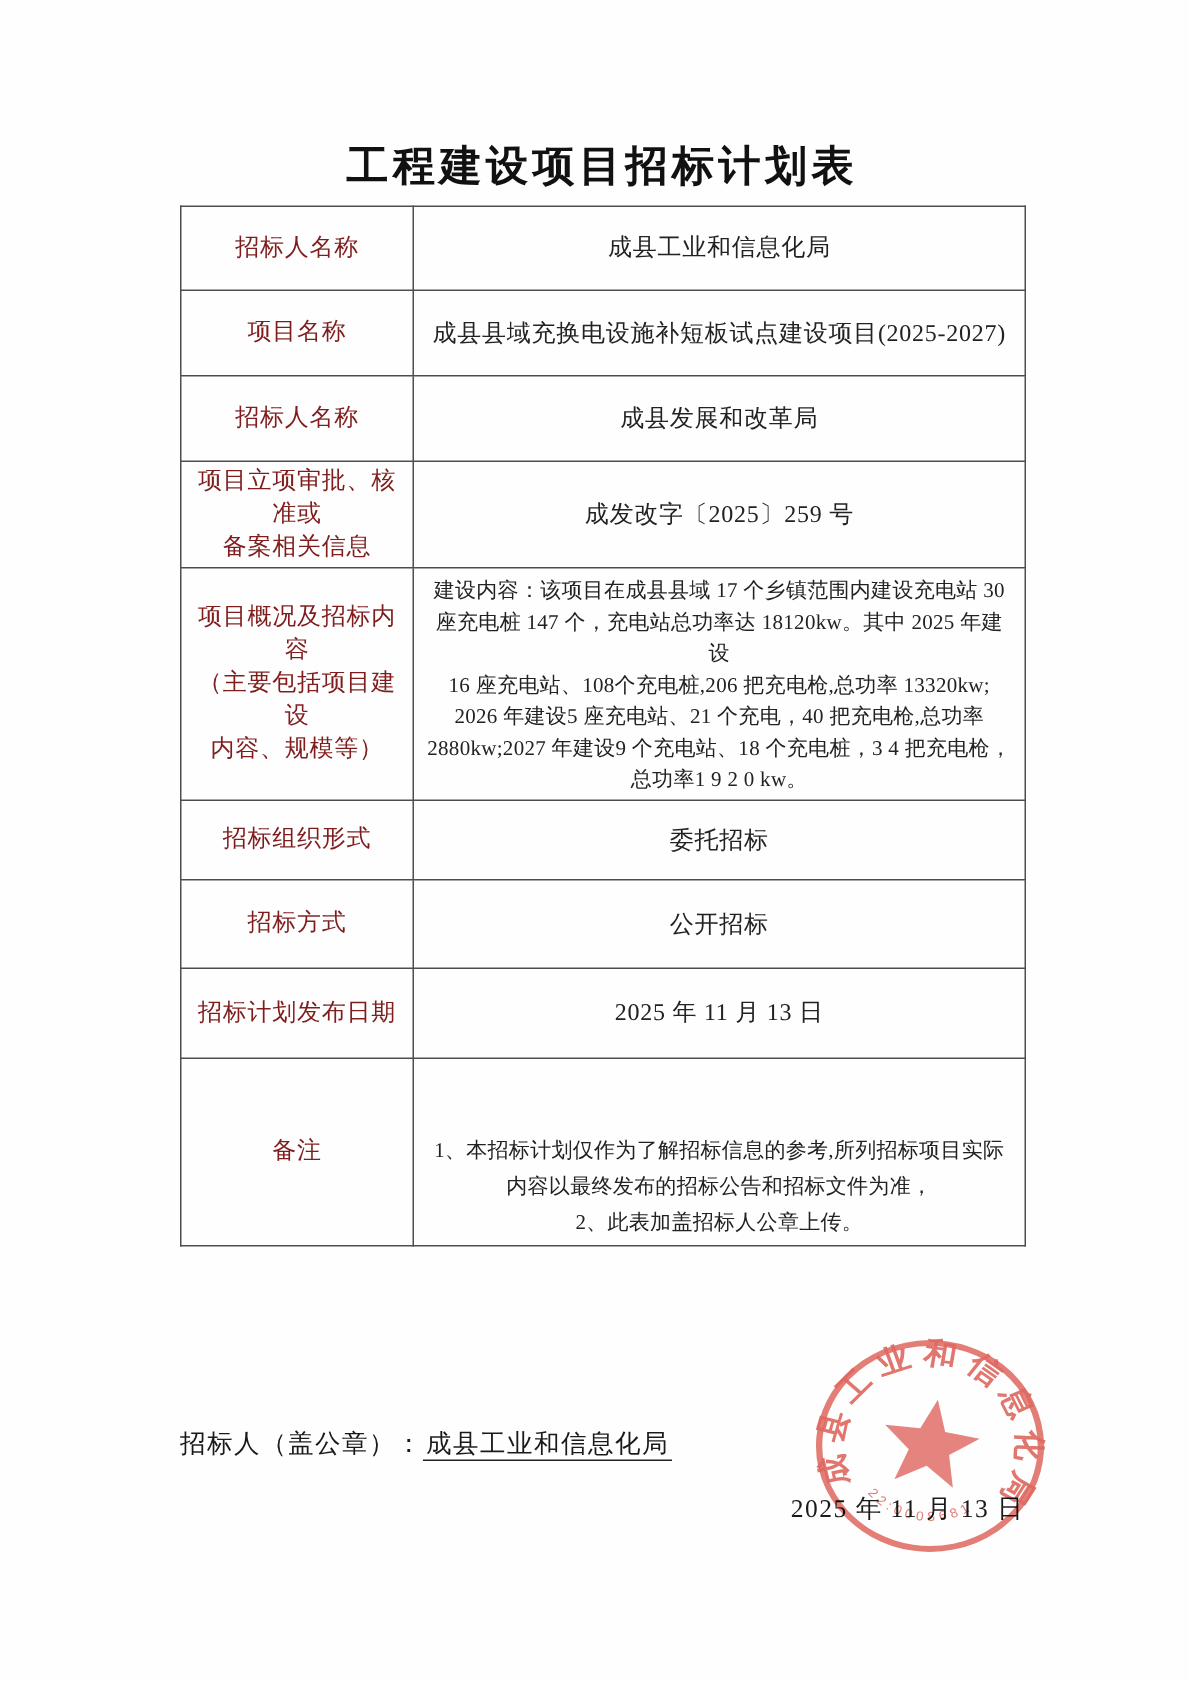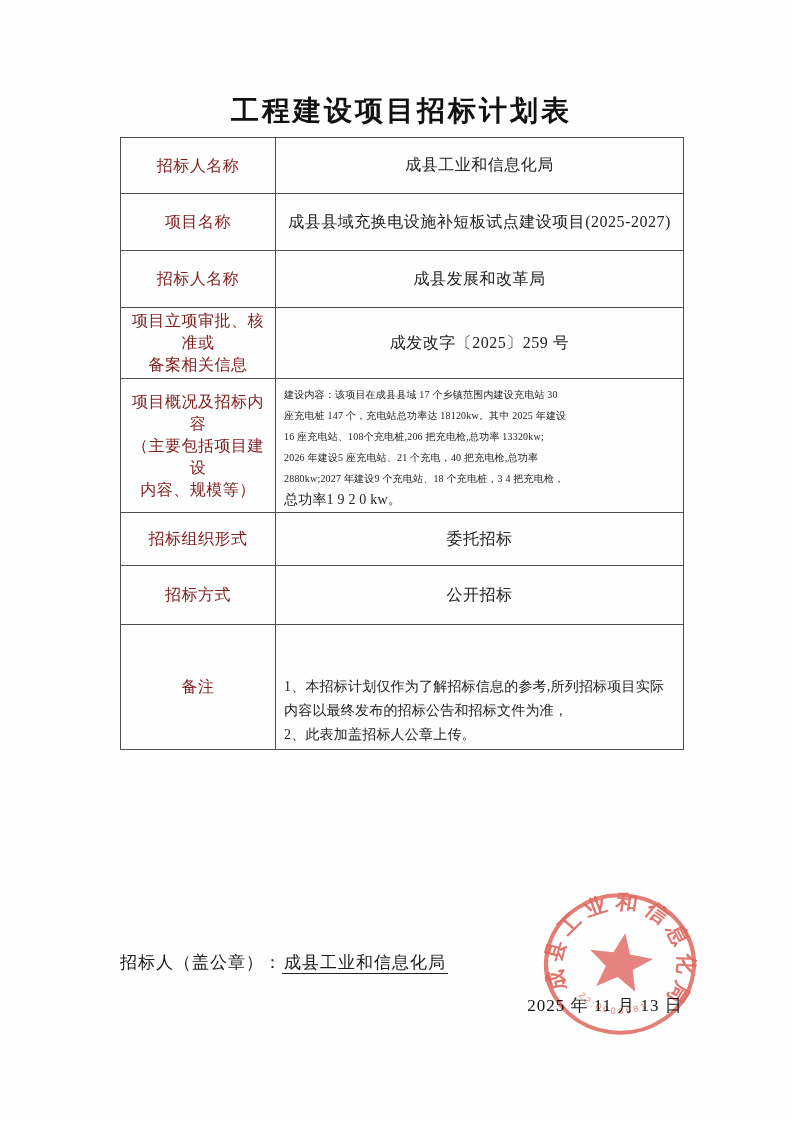--- a/index.html
+++ b/index.html
@@ -47,35 +47,35 @@
   }
   td.val {
     width: 408px;
     text-align: center;
     font-size: 16px;
     letter-spacing: 0.5px;
     color: #222;
     padding: 2px 8px;
   }
   td.val .para {
-    text-align: left;
+    text-align: center;
     white-space: pre-line;
-    font-size: 10px;
+    font-size: 14px;
     line-height: 21px;
     letter-spacing: 0.2px;
     padding-top: 3px;
   }
   td.val .para-last {
-    text-align: left;
+    text-align: center;
     font-size: 14px;
     line-height: 21px;
     letter-spacing: 0.2px;
   }
   td.val .notes {
-    text-align: left;
+    text-align: center;
     white-space: pre-line;
     font-size: 14px;
     line-height: 24px;
     letter-spacing: 0.2px;
     margin-top: 48px;
   }
 
   .footer-sign {
     position: absolute;
     top: 951px; left: 120px; width: 563px;
@@ -150,20 +150,24 @@
         </td>
       </tr>
       <tr style="height:53px">
         <td class="lbl">招标组织形式</td>
         <td class="val">委托招标</td>
       </tr>
       <tr style="height:59px">
         <td class="lbl">招标方式</td>
         <td class="val">公开招标</td>
       </tr>
+      <tr style="height:60px">
+        <td class="lbl">招标计划发布日期</td>
+        <td class="val">2025 年 11 月 13 日</td>
+      </tr>
       <tr style="height:108px">
         <td class="lbl">备注</td>
         <td class="val">
           <div class="notes">1、本招标计划仅作为了解招标信息的参考,所列招标项目实际
 内容以最终发布的招标公告和招标文件为准，
 2、此表加盖招标人公章上传。</div>
         </td>
       </tr>
     </tbody>
   </table>

